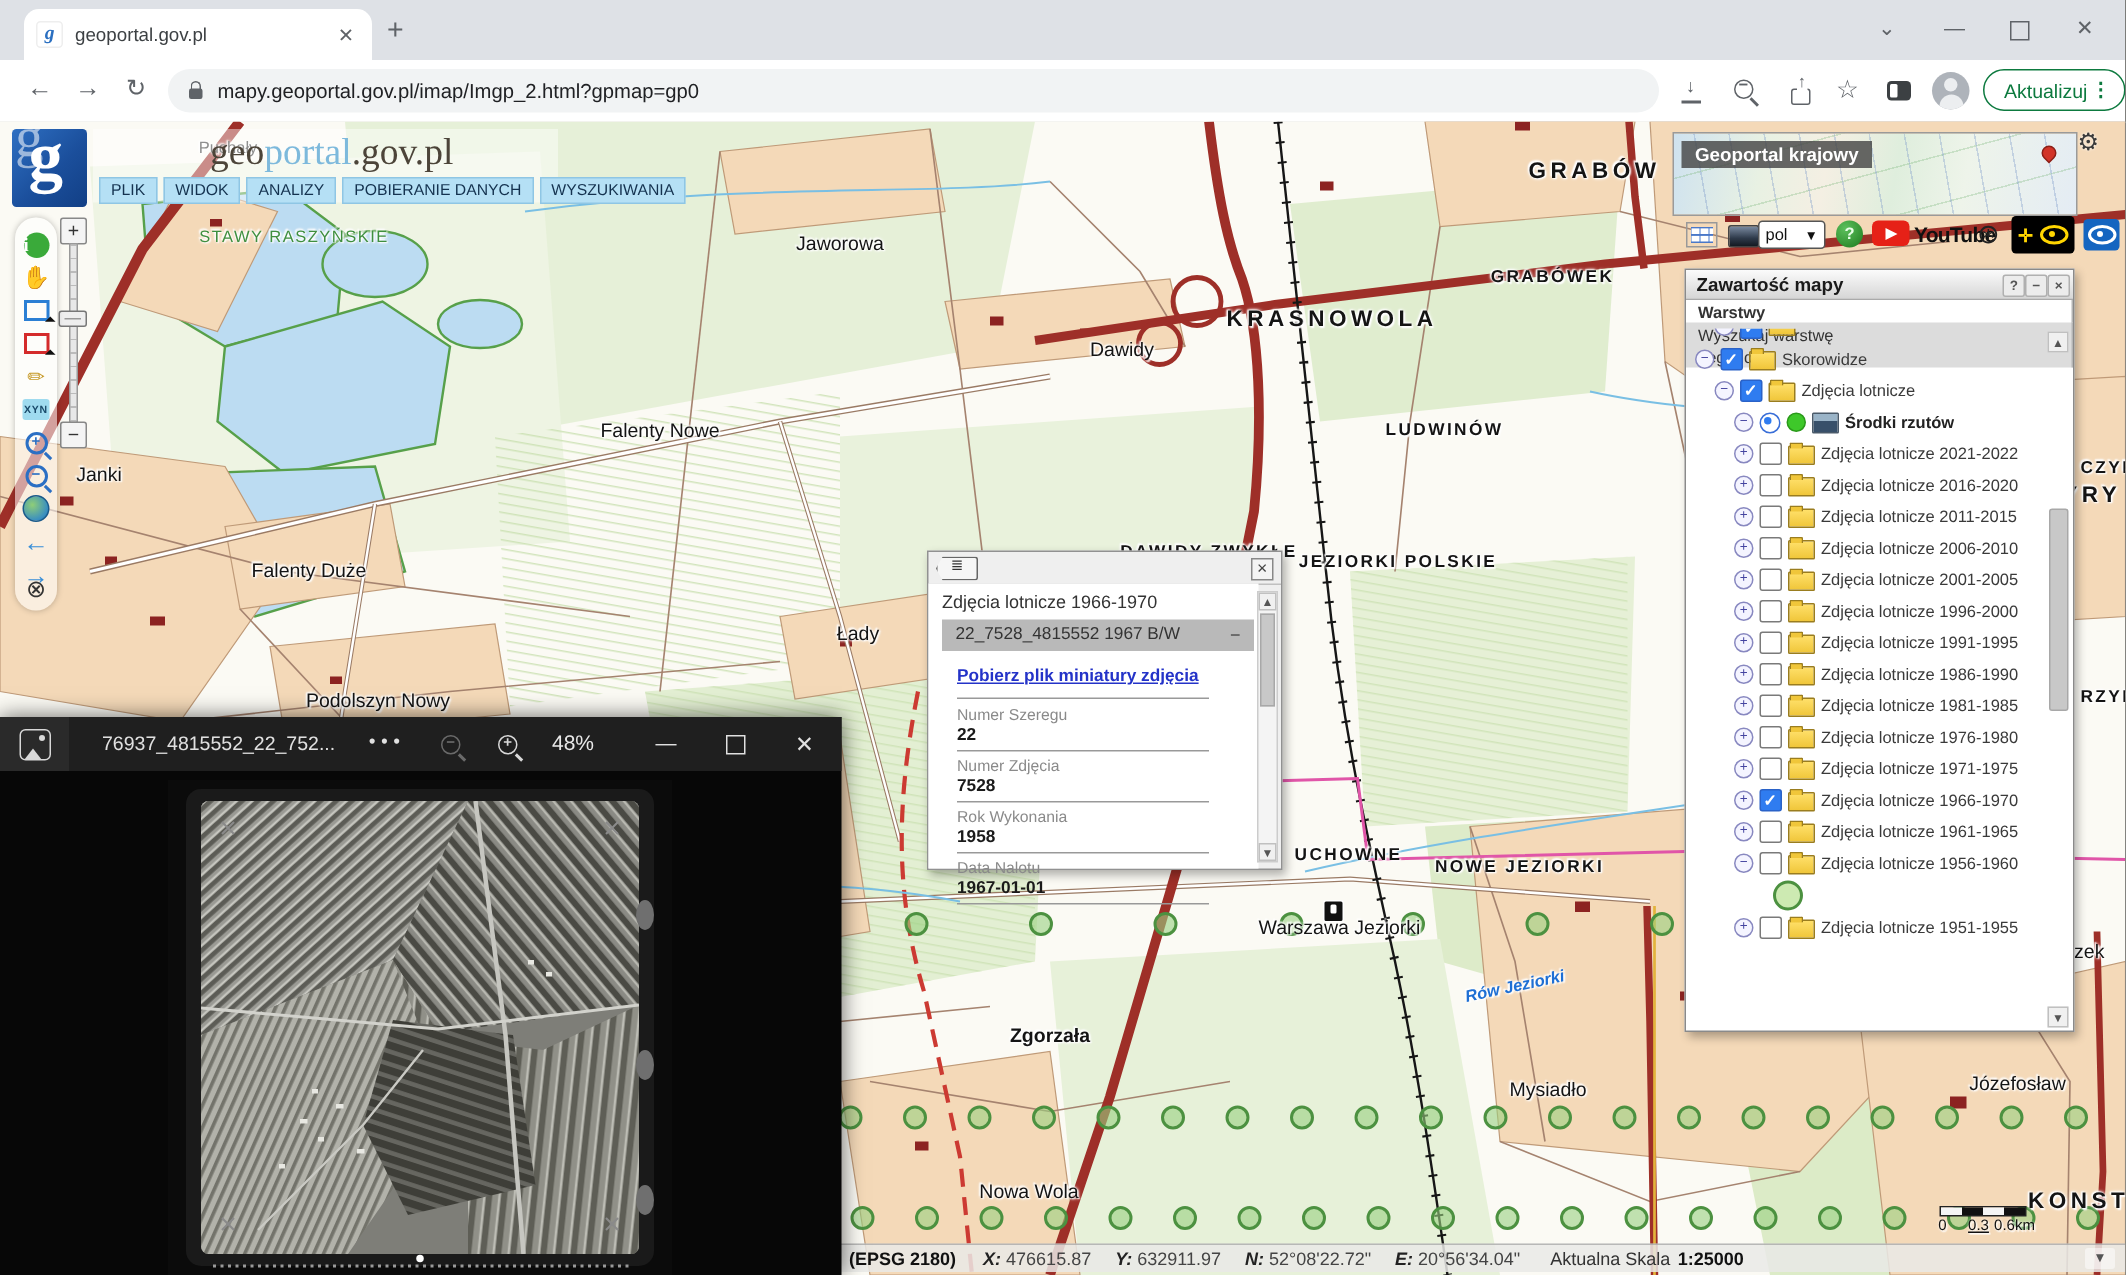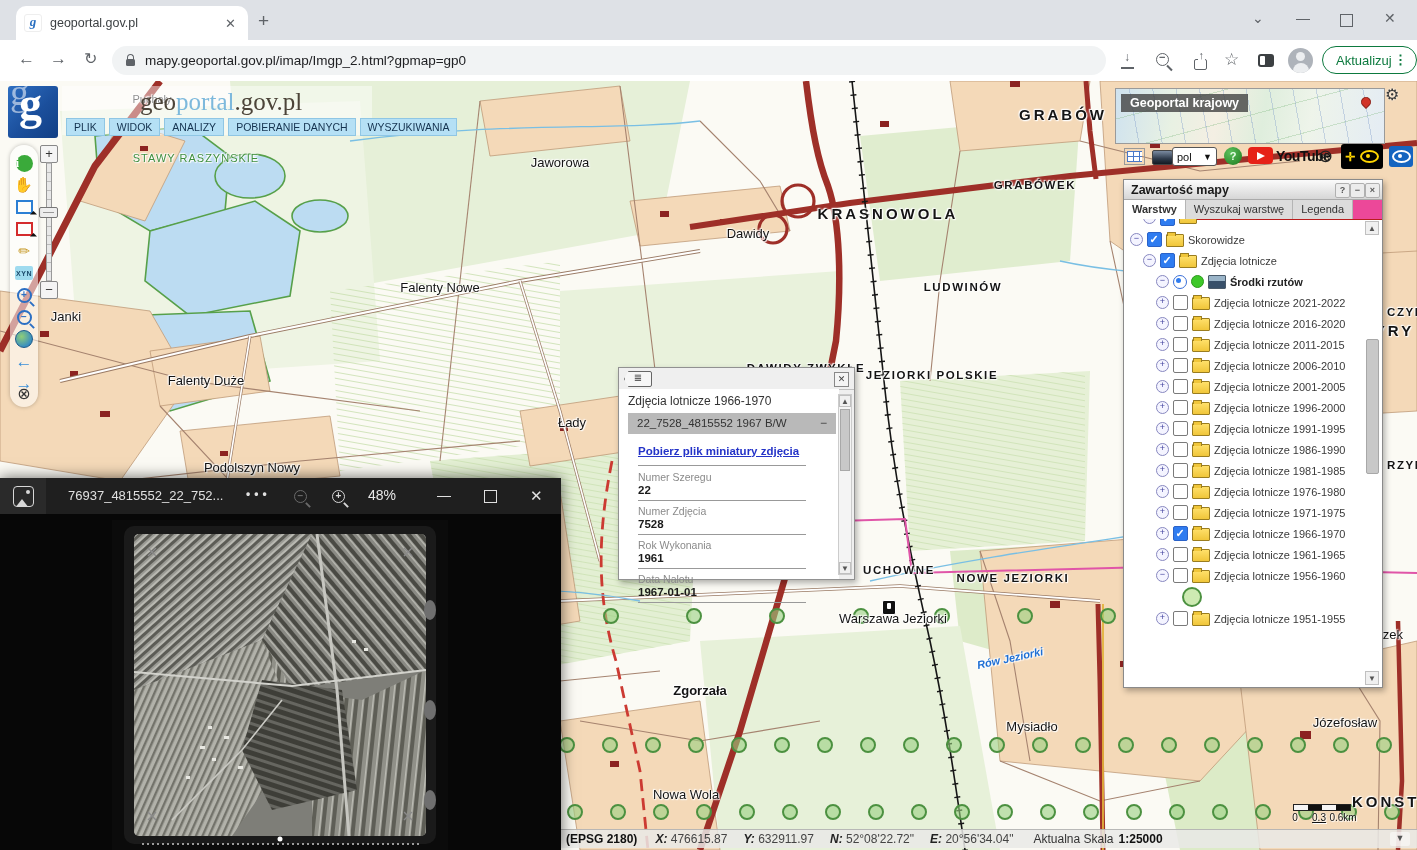--- a/index.html
+++ b/index.html
@@ -151,21 +151,21 @@
   #eye-btn .eye{border-color:#fff;}#eye-btn .eye::after{background:#fff;}
   
   #layers-panel{position:absolute;left:1123px;top:98px;width:258px;height:507px;z-index:30;
     border:1px solid #8a8a8a;background:#fff;box-shadow:2px 3px 6px rgba(0,0,0,.3);}
   #lp-title{position:relative;height:20px;background:linear-gradient(#fbfbfb,#d6d6d6);
     border-bottom:1px solid #aaa;font-size:12.5px;font-weight:bold;color:#1a1a1a;
     padding:3px 0 0 7px;box-sizing:border-box;}
   .lp-tbtn{position:absolute;top:3px;width:13px;height:13px;background:#ececec;border:1px solid #b0b0b0;
     font-size:9px;line-height:12px;text-align:center;color:#555;border-radius:2px;font-weight:bold;}
   #lp-help{left:211px}#lp-min{left:226px}#lp-close{left:241px}
-  #lp-tabs{position:relative;height:19px;background:#ec4899;border-bottom:1px solid #b91c1c;display:flex;}
+  #lp-tabs{position:relative;height:19px;background:#ec4899;border-bottom:4px solid #b91c1c;display:flex;flex-direction:column;}
   .lp-tab{font-size:11px;color:#333;padding:3px 8px 0;border-right:1px solid #b5b5b5;background:#dcdcdc;}
   .lp-tab.active{background:#fff;font-weight:bold;border-bottom:1px solid #fff;margin-bottom:-1px;}
   #tree-list{position:absolute;left:0;top:39px;right:18px;bottom:0;overflow:hidden;padding-top:0;}
   .tree-row{height:21px;display:flex;align-items:center;gap:4px;box-sizing:border-box;}
   .tree-row.clip{height:10px;overflow:hidden;align-items:flex-start;}
   .tree-row.clip>*{margin-top:-8px;}
   .exp{width:11px;height:11px;border:1px solid #8888c0;border-radius:50%;background:#f4f4ff;
     color:#4444a0;font-size:9px;line-height:9px;text-align:center;flex:none;}
   .cb{width:13px;height:13px;background:#fff;border:1px solid #7a7a7a;border-radius:2px;flex:none;position:relative;}
   .cb.on{background:#2f7cf0;border-color:#2a62c8;}
@@ -790,21 +790,21 @@
                 <div class="fvalue">22</div>
                 <div class="fline"></div>
               </div>
               <div class="field">
                 <div class="flabel">Numer Zdjęcia</div>
                 <div class="fvalue">7528</div>
                 <div class="fline"></div>
               </div>
               <div class="field">
                 <div class="flabel">Rok Wykonania</div>
-                <div class="fvalue">1961</div>
+                <div class="fvalue">1958</div>
                 <div class="fline"></div>
               </div>
               <div class="field">
                 <div class="flabel">Data Nalotu</div>
                 <div class="fvalue">1967-01-01</div>
                 <div class="fline"></div>
               </div>
             </div>
         </div>
       </div>

